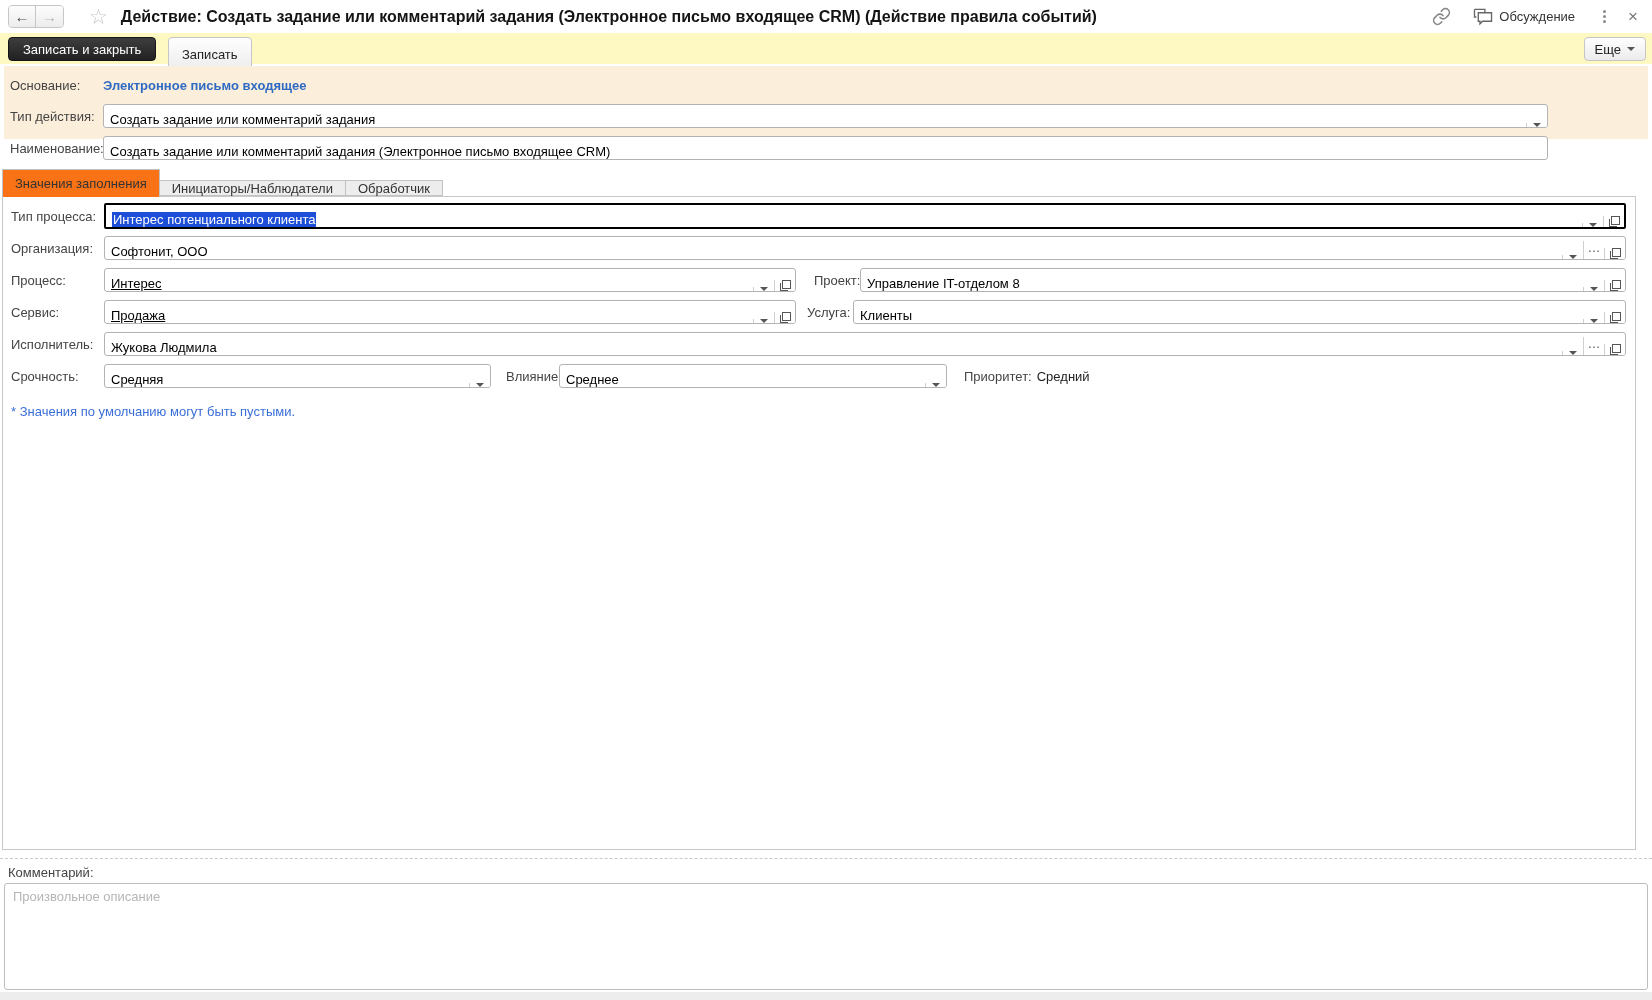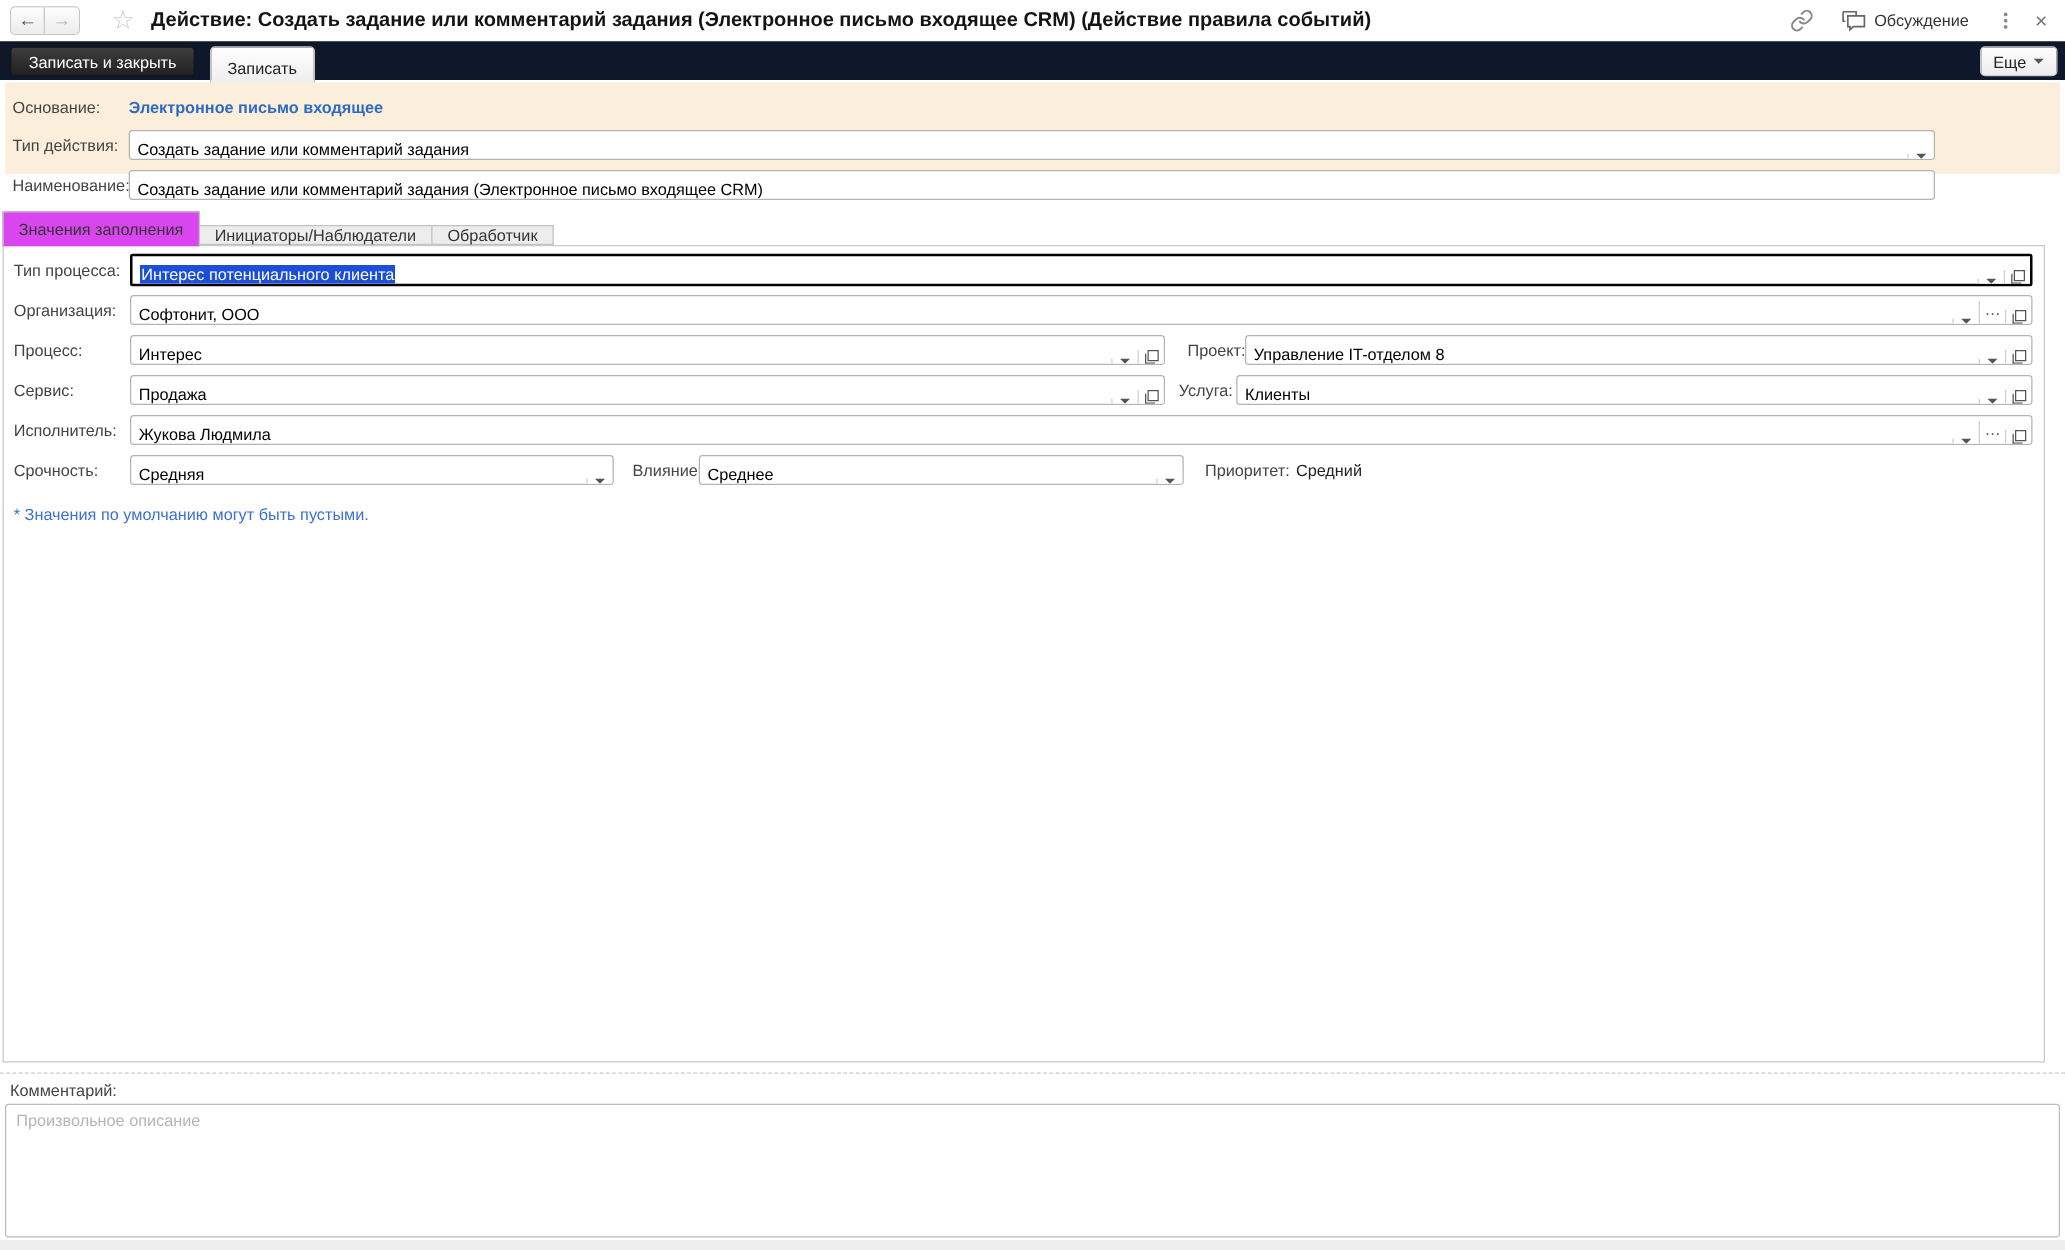--- a/index.html
+++ b/index.html
@@ -18,21 +18,21 @@
   .star { margin-left:25px; font-size:21px; color:#c7c7c7; line-height:1; cursor:pointer; }
   .title { margin-left:13px; font-size:16px; font-weight:bold; color:#141414; white-space:nowrap; }
   .title-right { margin-left:auto; display:flex; align-items:center; padding-right:14px; }
   .tr-icon { display:flex; align-items:center; justify-content:center; cursor:pointer; }
   .disc-label { margin-left:6px; font-size:13px; color:#333; }
   .kebab { display:flex; flex-direction:column; gap:2px; margin-left:26px; cursor:pointer; padding:2px; }
   .kebab i { width:3px; height:3px; border-radius:50%; background:#8a8a8a; }
   .close-x { margin-left:20px; font-size:17px; color:#777; cursor:pointer; line-height:1; }
 
   
-  .cmdbar { position:absolute; top:33px; left:0; width:100%; height:31px; background:#0f172a; }
+  .cmdbar { position:absolute; top:33px; left:0; width:100%; height:31px; background:#fef9c3; }
   .btn { height:24px; border-radius:4px; font-size:13px; cursor:pointer;
          display:inline-flex; align-items:center; font-family:inherit; }
   .btn-dark { position:absolute; left:8px; top:4px; padding:0 14px; color:#fff;
               background:linear-gradient(#3e3e3e,#212121); border:1px solid #161616; }
   .btn-light { position:absolute; left:168px; top:4px; padding:16px 13px; color:#222;
                background:linear-gradient(#fefefe,#ececec); border:1px solid #c6c6c6; }
   .btn-more { position:absolute; right:6px; top:4px; padding:0 10px; color:#222; gap:6px;
               background:linear-gradient(#fefefe,#ececec); border:1px solid #c6c6c6; }
   .caret { width:0; height:0; border-left:4px solid transparent; border-right:4px solid transparent;
            border-top:4px solid #555; display:inline-block; }
@@ -61,29 +61,29 @@
   .icon-open::after  { content:""; position:absolute; top:0; right:0; width:7px; height:7px; border:1px solid #555; }
   .icon-open::before { content:""; position:absolute; left:0; bottom:0; width:7px; height:7px;
                        border-left:1px solid #555; border-bottom:1px solid #555; }
   .fld.focused { border:2px solid #000; border-radius:2px; height:26px; margin:-1px 0; }
   .sel { background:#1d4ed8; color:#fff; padding:0 1px; }
 
   
   .tabs { position:absolute; top:169px; left:2px; display:flex; align-items:flex-end; z-index:3; }
   .tab { height:16px; padding:0 12px; background:#ededed; border:1px solid #c2c2c2; margin-right:-1px;
          display:flex; align-items:center; color:#333; cursor:pointer; }
-  .tab.active { background:#d946ef; height:28px; margin-bottom:-1px; border-bottom:0; z-index:4; position:relative; }
+  .tab.active { background:#f97316; height:28px; margin-bottom:-1px; border-bottom:0; z-index:4; position:relative; }
 
   
   .panel { position:absolute; top:196px; left:2px; width:1634px; height:654px;
            border:1px solid #c9c9c9; background:#fff; padding:7px 9px 0 8px; z-index:2; }
   .frow { display:flex; align-items:center; height:24px; margin-bottom:8px; }
   .frow .grow { flex:1; }
   .lbl2 { color:#444; flex:none; }
-  .w-process { width:828px; flex:none; }
+  .w-process { width:692px; flex:none;text-decoration:underline; }
   .lbl-project { margin-left:18px; width:46px; }
   .lbl-service2 { margin-left:11px; width:46px; }
   .w-urgency { width:387px; flex:none; }
   .lbl-impact { margin-left:15px; width:53px; }
   .w-impact { width:388px; flex:none; }
   .lbl-priority { margin-left:17px; }
   .prio-val { margin-left:5px; color:#222; }
   .footnote { margin-top:16px; color:#3a6fd8; }
 
   

